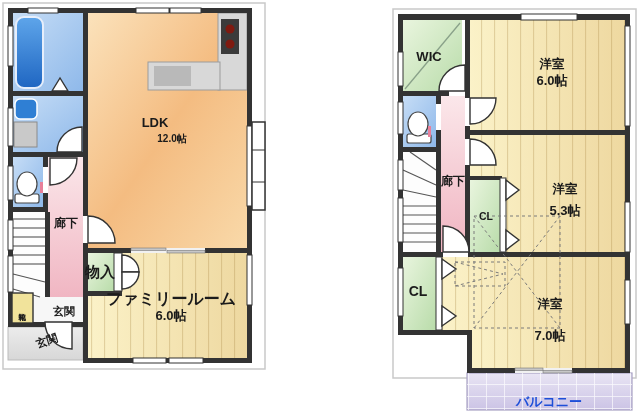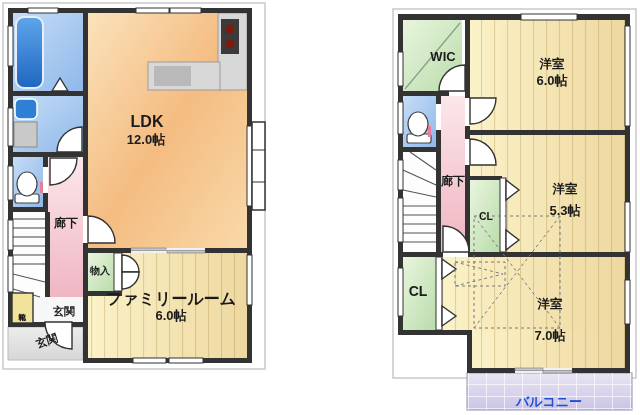--- a/index.html
+++ b/index.html
@@ -263,31 +263,31 @@
       <rect x="474" y="216" width="86" height="112"></rect>
       <line x1="474" y1="216" x2="560" y2="328"></line>
       <line x1="560" y1="216" x2="474" y2="328"></line>
       <rect x="455" y="262" width="50" height="24"></rect>
       <line x1="455" y1="262" x2="503" y2="274"></line>
       <line x1="455" y1="286" x2="503" y2="274"></line>
     </g>
   </g>
 </svg>
 
-<div class="lbl" style="left:147px;top:122px;font-size:16px">LDK</div>
-<div class="lbl" style="left:146px;top:139px;font-size:13px">12.0帖</div>
+<div class="lbl" style="left:155px;top:122px;font-size:13px">LDK</div>
+<div class="lbl" style="left:172px;top:139px;font-size:10px">12.0帖</div>
 <div class="lbl" style="left:171px;top:299px;font-size:16px">ファミリールーム</div>
 <div class="lbl" style="left:171px;top:315px;font-size:13px">6.0帖</div>
 <div class="lbl" style="left:66px;top:223px;font-size:12px">廊下</div>
-<div class="lbl" style="left:100px;top:271px;font-size:10px">物入</div>
+<div class="lbl" style="left:100px;top:271px;font-size:15px">物入</div>
 <div class="lbl" style="left:64px;top:311px;font-size:11px">玄関</div>
 <div class="lbl rot" style="left:47px;top:341px;font-size:11px">玄関</div>
 <div class="lbl vert" style="left:22px;top:307px;font-size:7.5px">靴箱</div>
 
-<div class="lbl" style="left:443px;top:56px;font-size:13px">WIC</div>
+<div class="lbl" style="left:429px;top:56px;font-size:13px">WIC</div>
 <div class="lbl" style="left:552px;top:64px;font-size:12.5px">洋室</div>
 <div class="lbl" style="left:552px;top:80px;font-size:13px">6.0帖</div>
 <div class="lbl" style="left:565px;top:189px;font-size:12.5px">洋室</div>
 <div class="lbl" style="left:565px;top:210px;font-size:13px">5.3帖</div>
 <div class="lbl" style="left:550px;top:304px;font-size:12.5px">洋室</div>
 <div class="lbl" style="left:550px;top:335px;font-size:13px">7.0帖</div>
 <div class="lbl" style="left:486px;top:216px;font-size:10.5px">CL</div>
 <div class="lbl" style="left:418px;top:291px;font-size:14px">CL</div>
 <div class="lbl" style="left:453px;top:181px;font-size:12px">廊下</div>
 <div class="lbl" style="left:549px;top:401px;font-size:13px;color:#1d4ed8">バルコニー</div>

